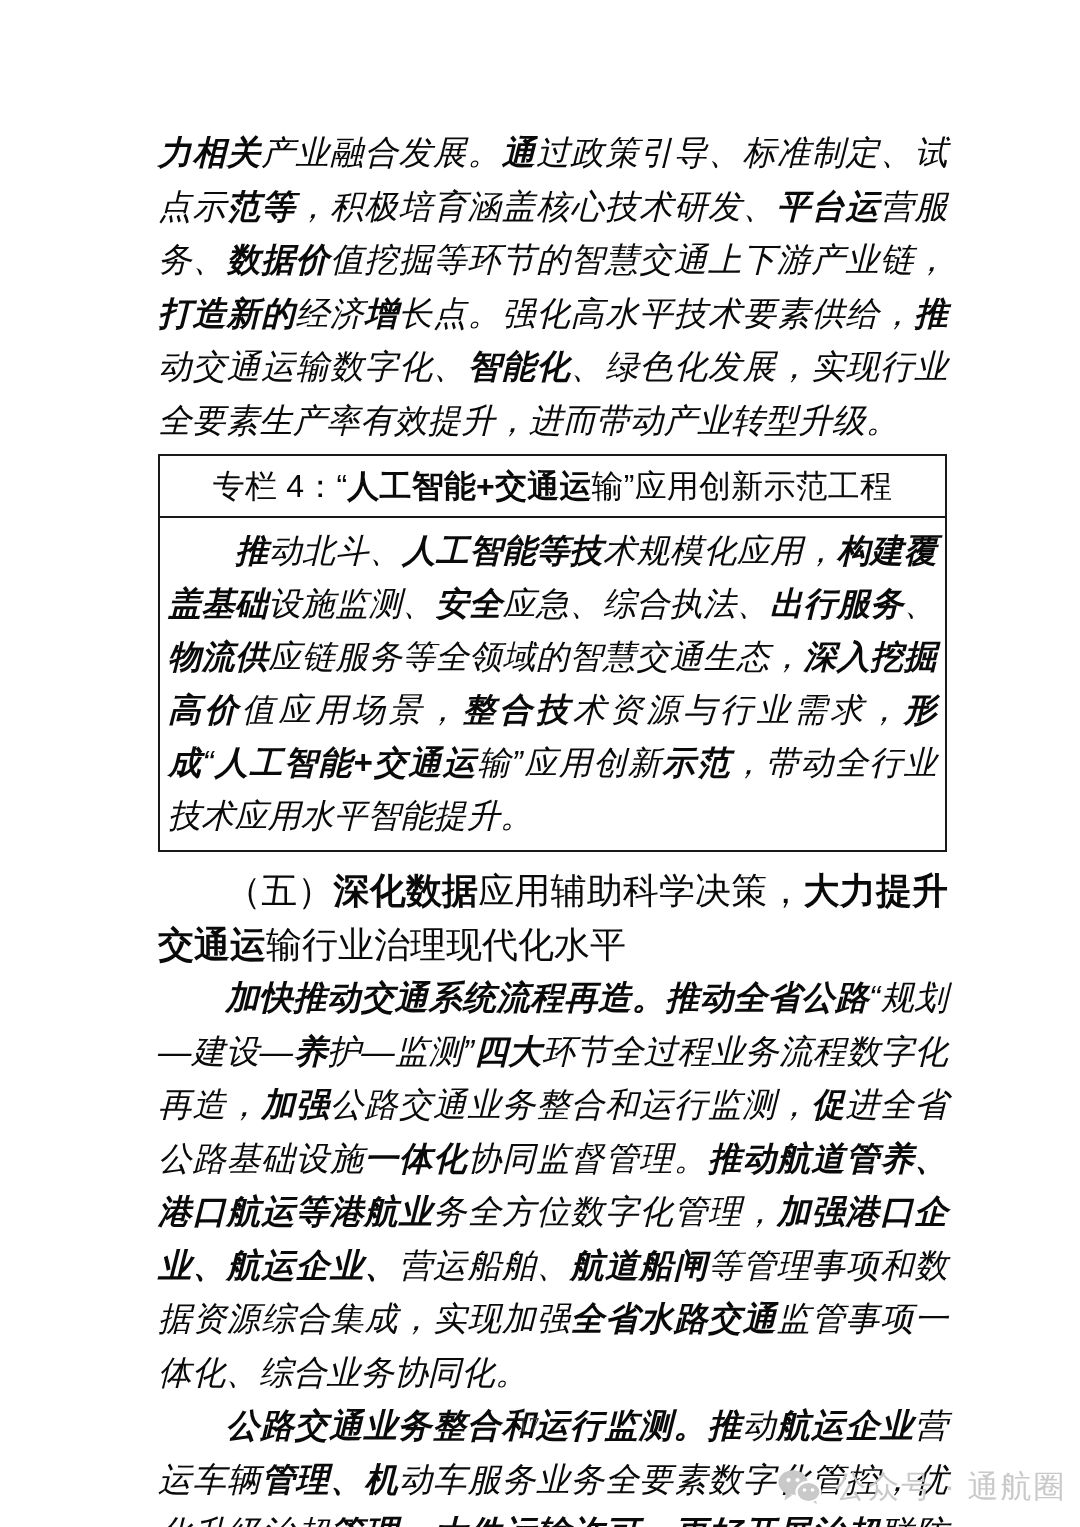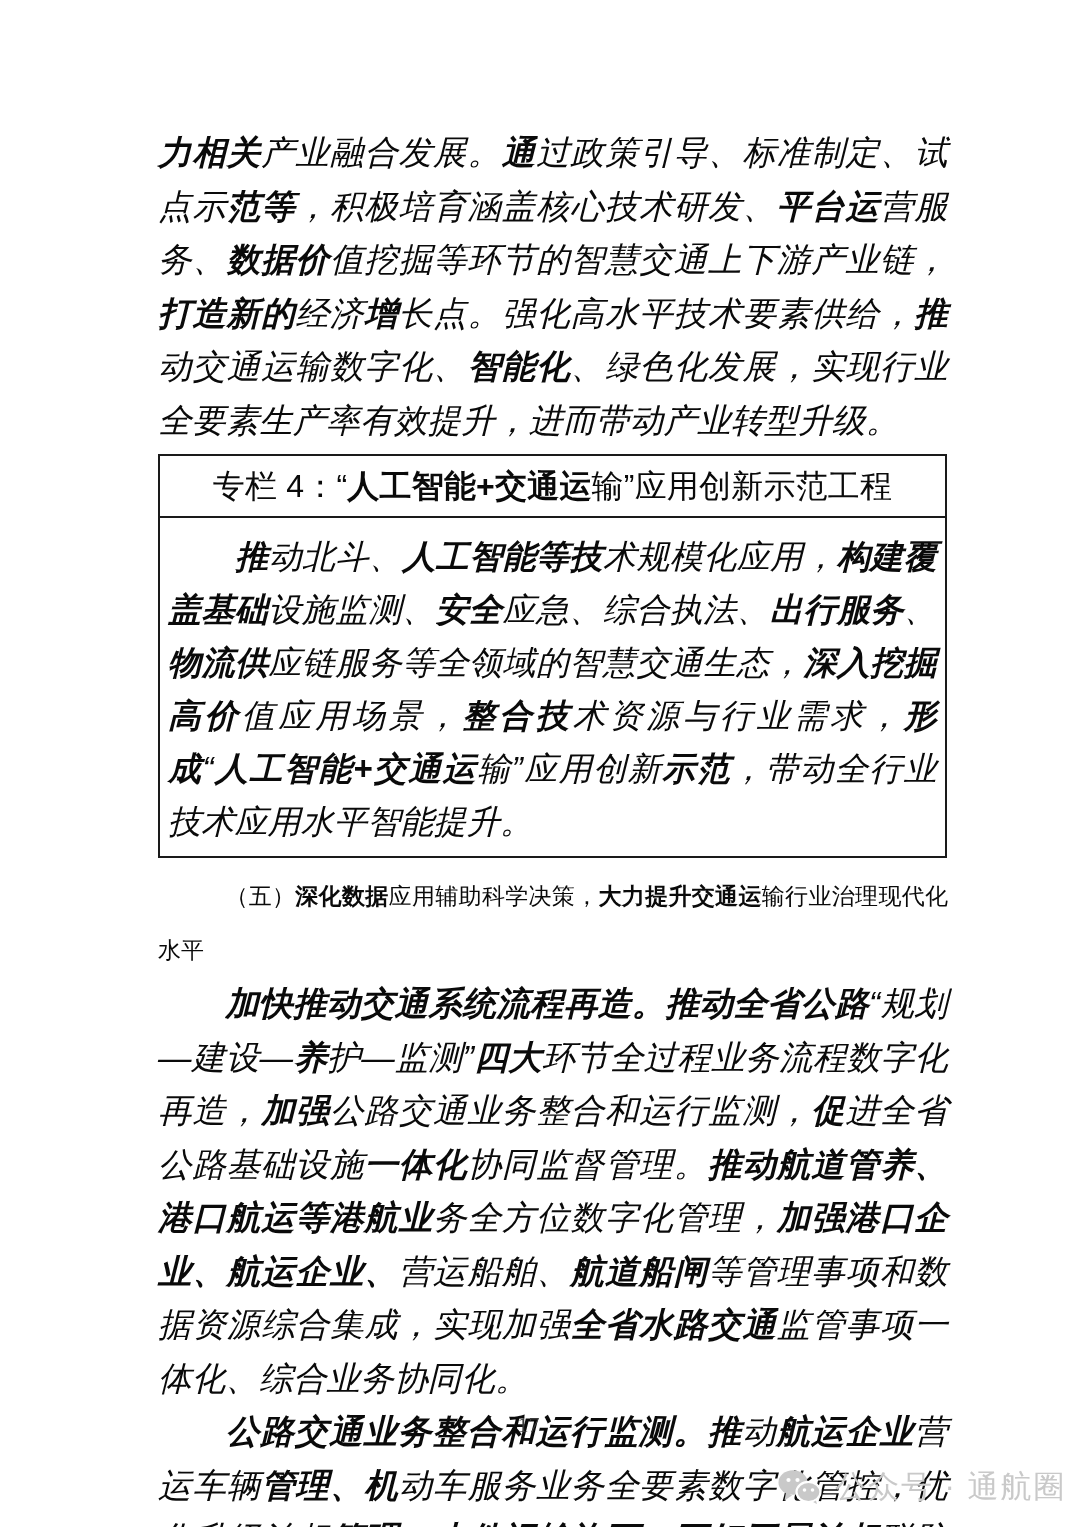--- a/index.html
+++ b/index.html
@@ -56,30 +56,30 @@
   .callout-title {
     border-bottom: 2px solid #1a1a1a;
     text-align: center;
     font-size: 32px;
     line-height: 48px;
     padding: 6px 4px 6px 4px;
     letter-spacing: 0.2px;
     white-space: nowrap;
   }
   .callout-body {
-    padding: 12px 8px 8px 8px;
+    padding: 6px 8px 8px 8px;
   }
   .callout-body .para {
     font-size: 33px;
     line-height: 53px;
   }
 
   
   .section-heading {
-    font-size: 23px;
+    font-size: 36px;
     line-height: 53.5px;
     margin: 8px 0 0 0;
     text-align: justify;
     text-align-last: left;
     word-break: break-all;
   }
 
   .ind2 { display: inline-block; width: 67px; }
 
   

